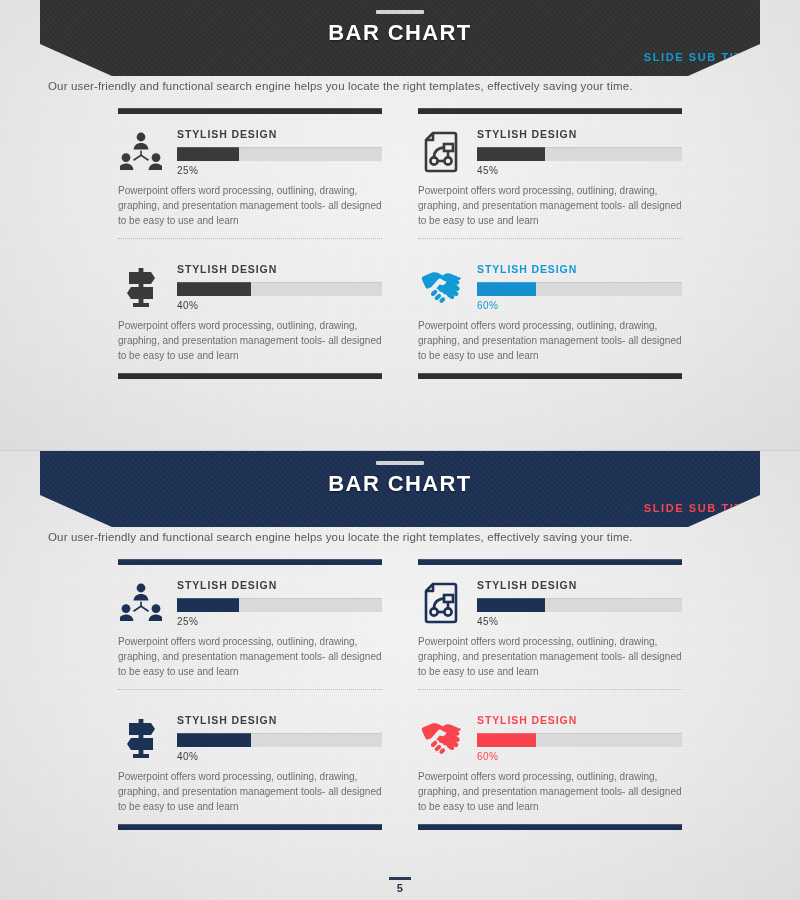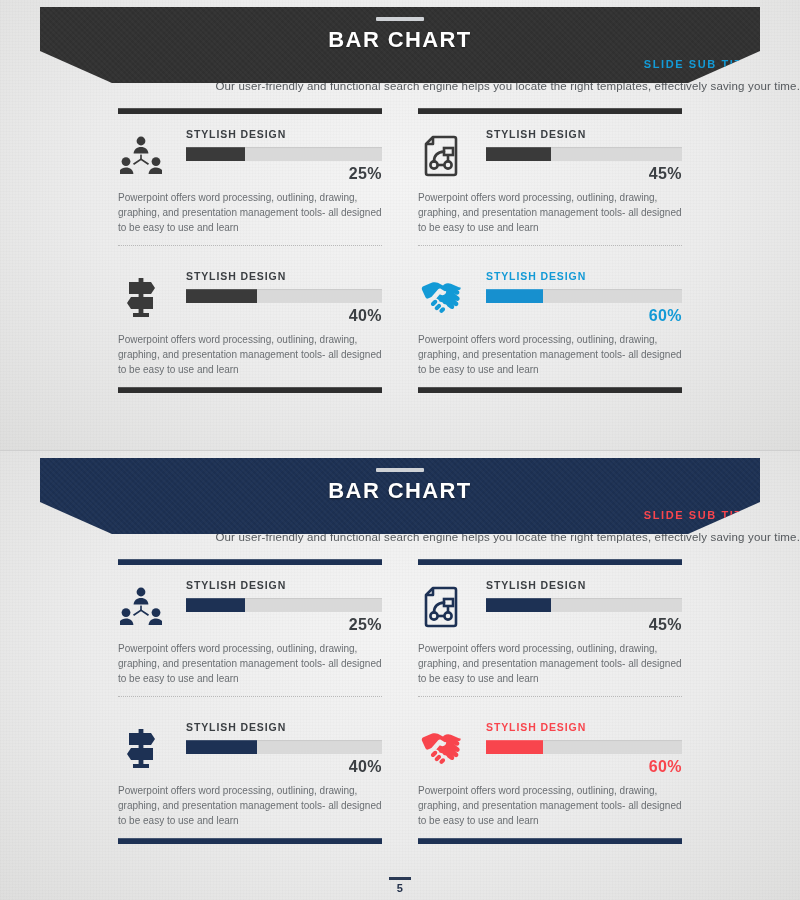--- a/index.html
+++ b/index.html
@@ -32,21 +32,21 @@
     pointer-events: none;
   }
 
   .slide.bottom {
     border-top: 1px solid #cfcfcf;
   }
 
   
   .banner {
     position: absolute;
-    top: 7px;
+    top: 0;
     left: 40px;
     right: 40px;
     height: 76px;
     clip-path: polygon(0 0, 100% 0, 100% 58%, 90% 100%, 10% 100%, 0 58%);
     box-shadow: 0 6px 10px rgba(0,0,0,0.28);
     z-index: 3;
   }
   .banner.dark {
     background: #323232;
     background-image:
@@ -84,25 +84,26 @@
   }
   .banner-sub.blue { color: #139ad6; }
   .banner-sub.red  { color: #f8454d; }
 
   
   .intro {
     position: absolute;
     top: 80px;
     left: 0;
     right: 0;
-    text-align: right;
+    text-align: left;
     font-size: 11.5px;
     color: #54585c;
     letter-spacing: 0.15px;
     z-index: 2;
+    padding-left: 48px;
   }
 
   
   .content {
     position: absolute;
     top: 108px;
     left: 118px;
     width: 564px;
   }
 
@@ -126,21 +127,21 @@
   .col { width: 264px; }
 
   .dotted {
     border-top: 1px dotted #b9b9b9;
     margin: 9px 0 10px;
   }
 
   .item-head {
     display: flex;
     align-items: center;
-    gap: 22px;
+    gap: 13px;
     margin-top: 14px;
   }
 
   .icon {
     width: 46px;
     min-width: 46px;
     height: 46px;
     display: flex;
     align-items: center;
     justify-content: center;
@@ -168,23 +169,22 @@
   .fill {
     height: 100%;
     background: #3a3a3a;
     box-shadow: inset 0 1px 0 rgba(255,255,255,0.16);
   }
   .fill.navy  { background: #1d3154; }
   .fill.blue  { background: #1790cf; }
   .fill.red   { background: #f8454d; }
 
   .pct {
-    text-align: right;
-    font-size: 16px;
-    font-weight: bold;
+    font-size: 10px;
+    font-weight: normal;
     color: #3b3f43;
     margin-top: 4px;
     letter-spacing: 0.4px;
   }
   .pct.blue { color: #139ad6; }
   .pct.red  { color: #f8454d; }
 
   .desc {
     font-size: 10px;
     line-height: 1.52;

